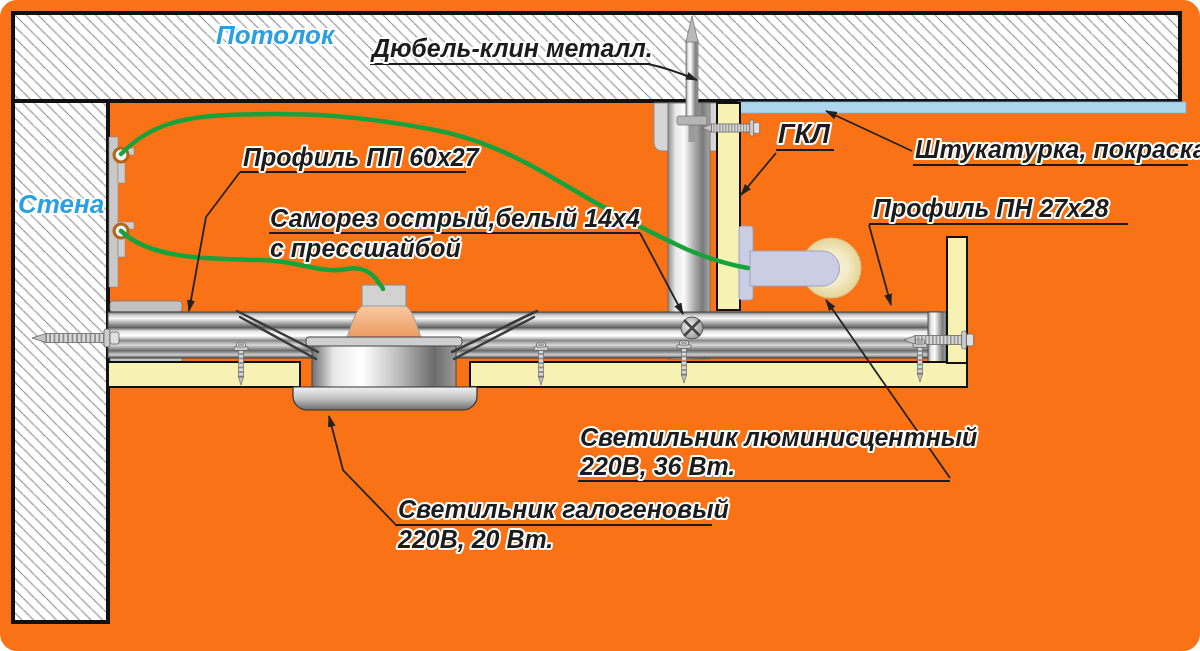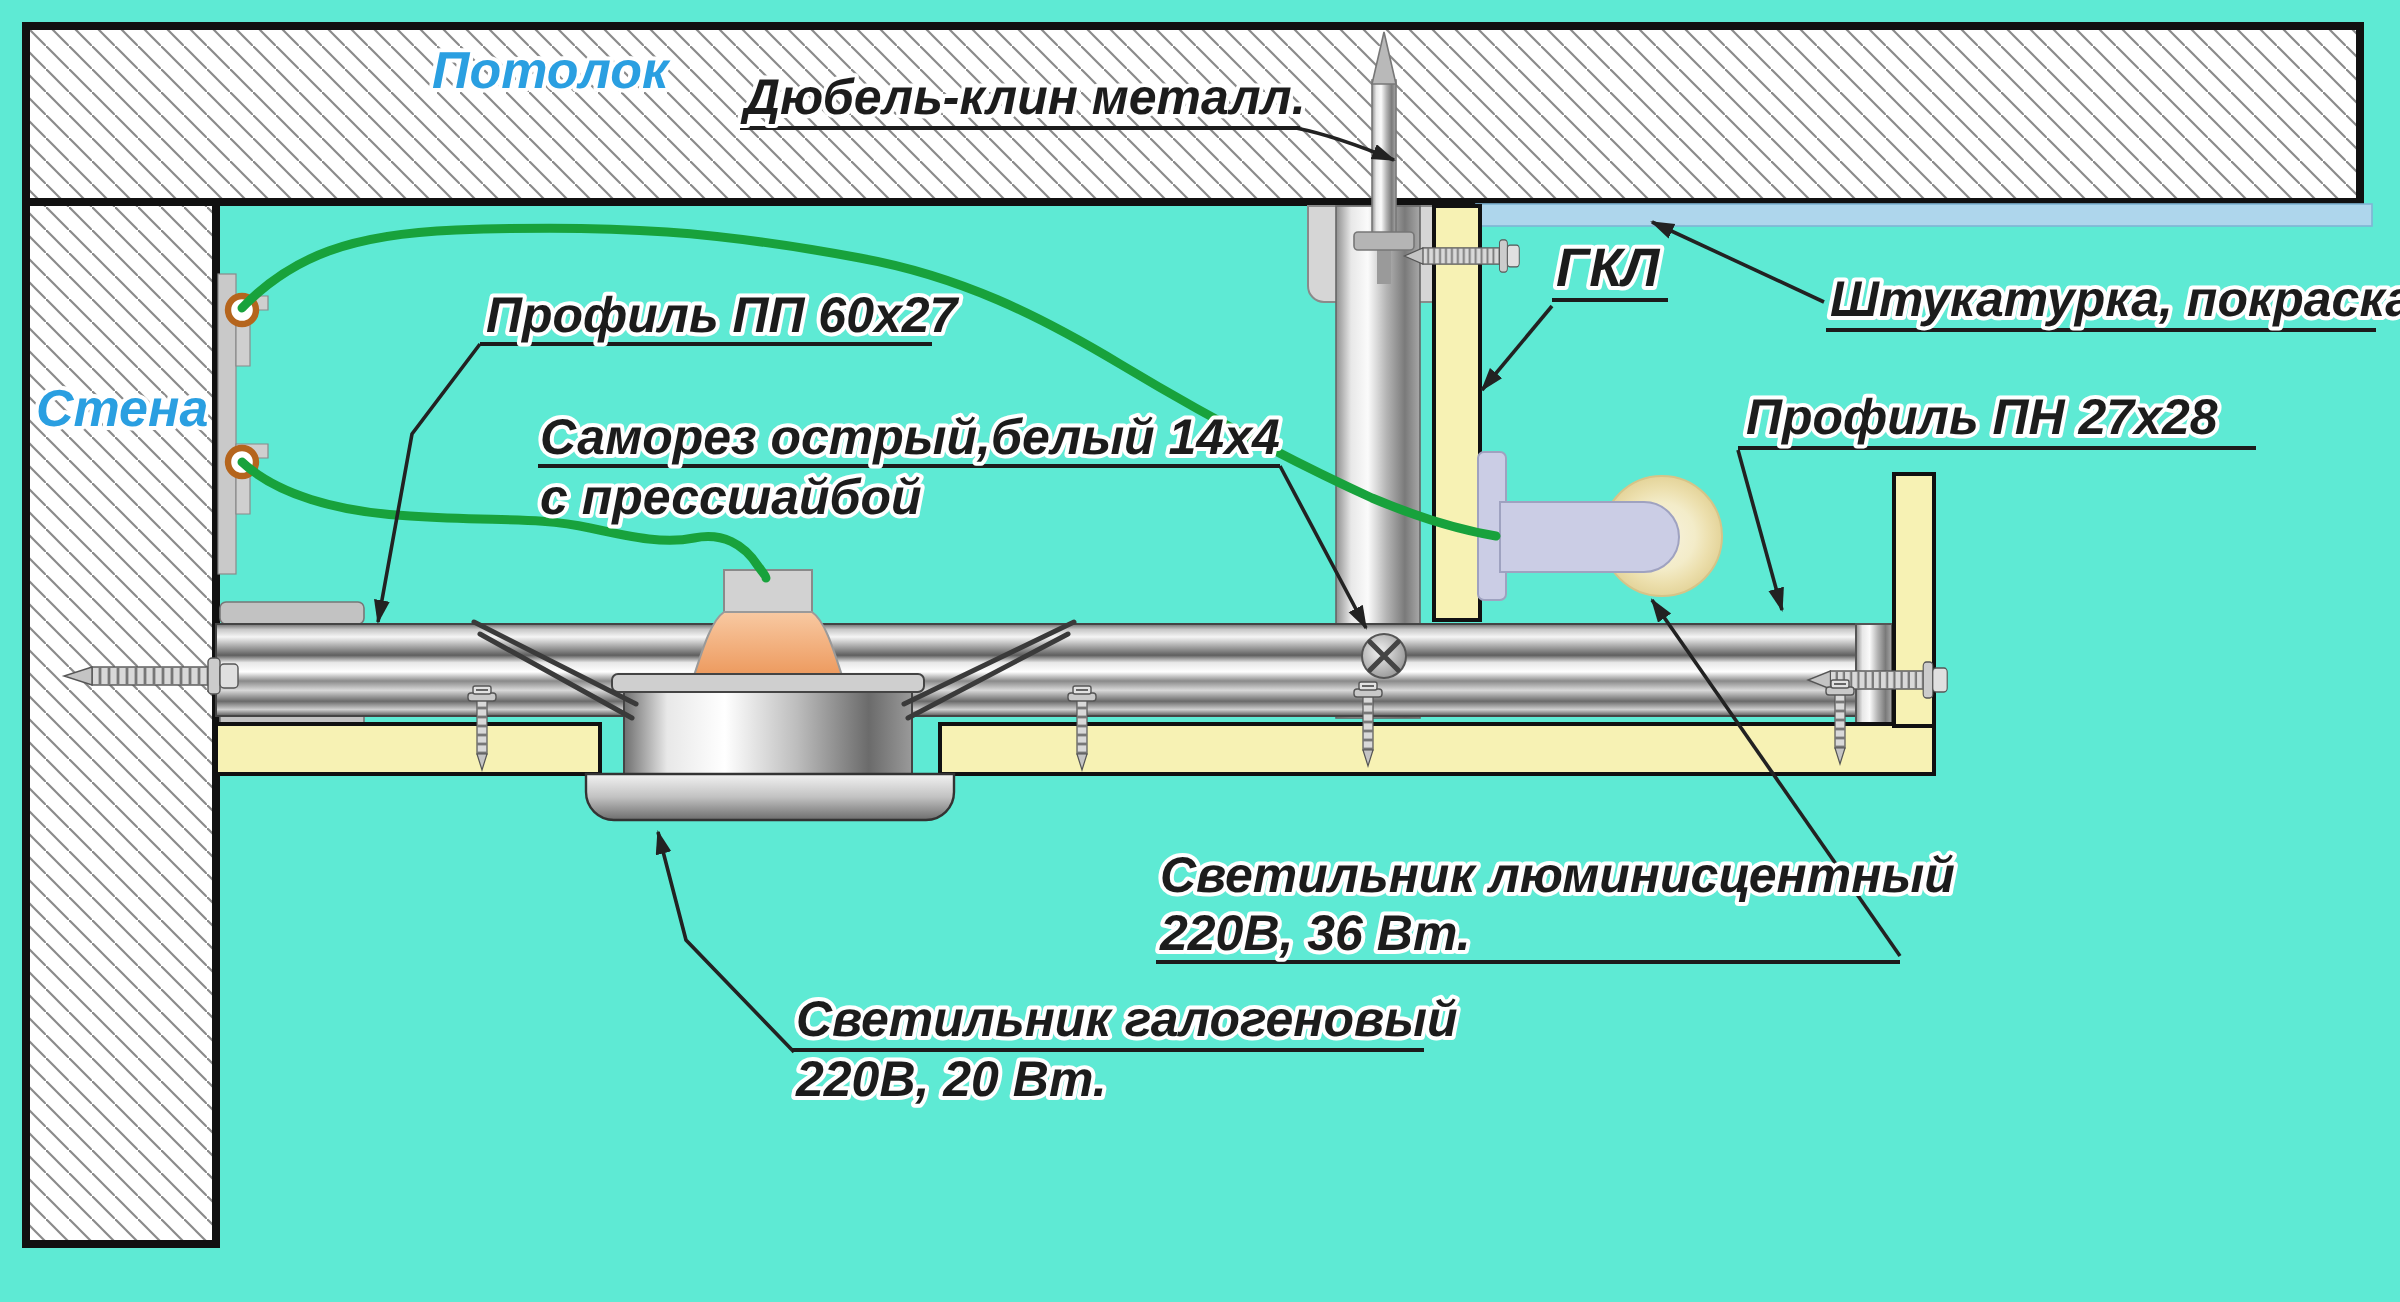--- a/index.html
+++ b/index.html
@@ -1,17 +1,17 @@
 <!DOCTYPE html>
 <html><head>
 <meta charset="utf-8">
 <style>
   html,body{margin:0;padding:0;background:#ffffff;}
-  .stage{position:relative;width:1200px;height:651px;background:#5eead4;overflow:hidden;
-         font-family:"Liberation Sans",sans-serif;}
+  .stage{position:relative;width:1200px;height:651px;background:#f97316;overflow:hidden;
+         font-family:"Liberation Sans",sans-serif;border-radius:17px;}
   svg{position:absolute;left:0;top:0;}
   text{font-family:"Liberation Sans",sans-serif;font-weight:bold;font-style:italic;}
   .lbl{fill:#1c1c1c;paint-order:stroke;stroke:#ffffff;stroke-width:4px;stroke-linejoin:round;}
   .lblblue{fill:#2a9fe1;paint-order:stroke;stroke:#ffffff;stroke-width:4px;stroke-linejoin:round;}
   .leader{stroke:#222222;stroke-width:1.8;fill:none;}
   .uline{stroke:#1c1c1c;stroke-width:2;}
 </style>
 </head>
 <body>
 

